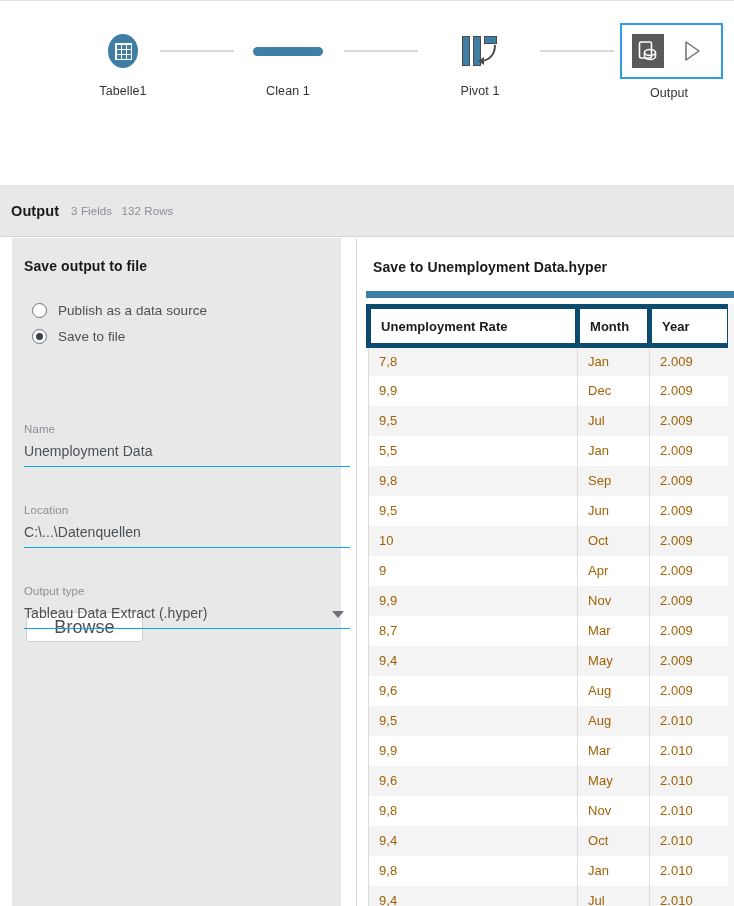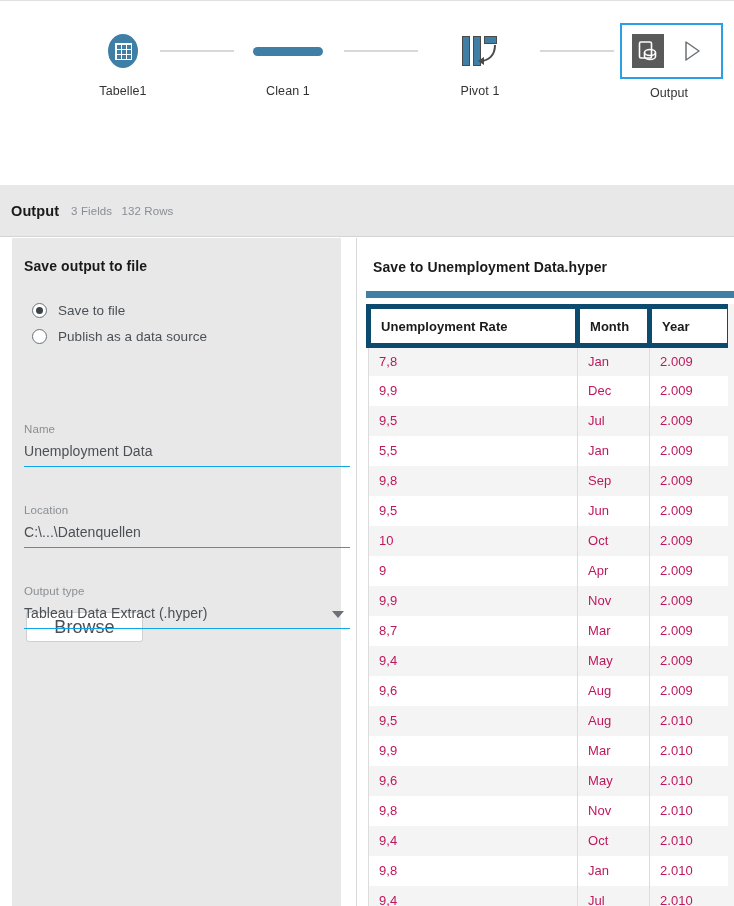--- a/index.html
+++ b/index.html
@@ -306,21 +306,21 @@
     text-align: left;
     padding: 0 0 0 10px;
     height: 39px;
     border: 5px solid #0c4a6e;
     background: #ffffff;
     letter-spacing: 0.05px;
     box-sizing: border-box;
   }
   table.preview td {
     font-size: 13px;
-    color: #be185d;
+    color: #a16207;
     text-align: left;
     padding: 0 0 0 10px;
     height: 30px;
     border-left: 1px solid #dcdcdc;
     border-right: 1px solid #dcdcdc;
     letter-spacing: 0.05px;
     box-sizing: border-box;
     white-space: nowrap;
     overflow: hidden;
   }
@@ -406,29 +406,29 @@
       <span>3 Fields</span>
       <span>132 Rows</span>
     </div>
   </div>
 
   <div class="settings-panel">
 
     <div class="sp-title">Save output to file</div>
 
     <div class="radio-group">
+      <div class="radio-row">
+        <span class="radio-outer"></span>
+        <span class="radio-label">Publish as a data source</span>
+      </div>
       <div class="radio-row checked">
         <span class="radio-outer">
             <span class="dot"></span>
           </span>
         <span class="radio-label">Save to file</span>
-      </div>
-      <div class="radio-row">
-        <span class="radio-outer"></span>
-        <span class="radio-label">Publish as a data source</span>
       </div>
     </div>
 
     <button class="browse-btn">Browse</button>
 
     <div class="field-block" style="top:185px;">
       <div class="field-label">Name</div>
       <div class="field-value-row">
         <div class="field-value">Unemployment Data</div>
       </div>

